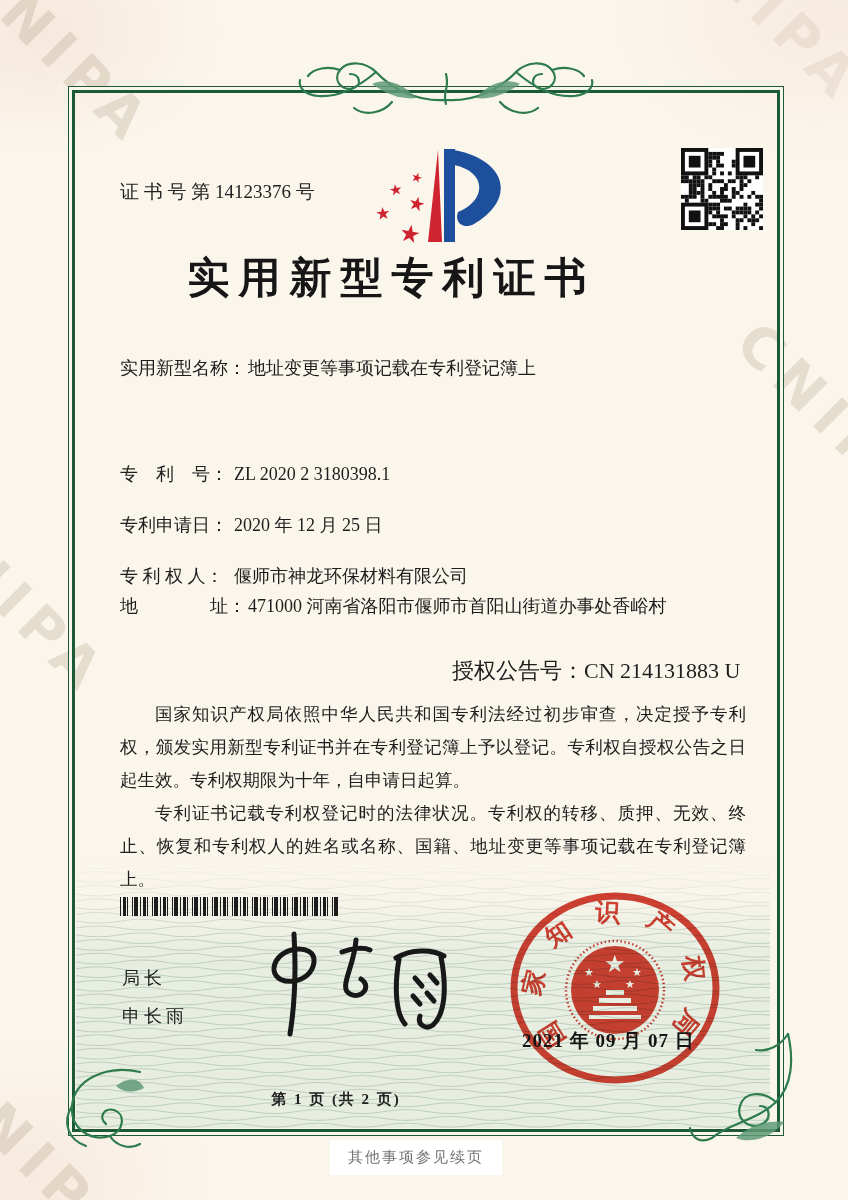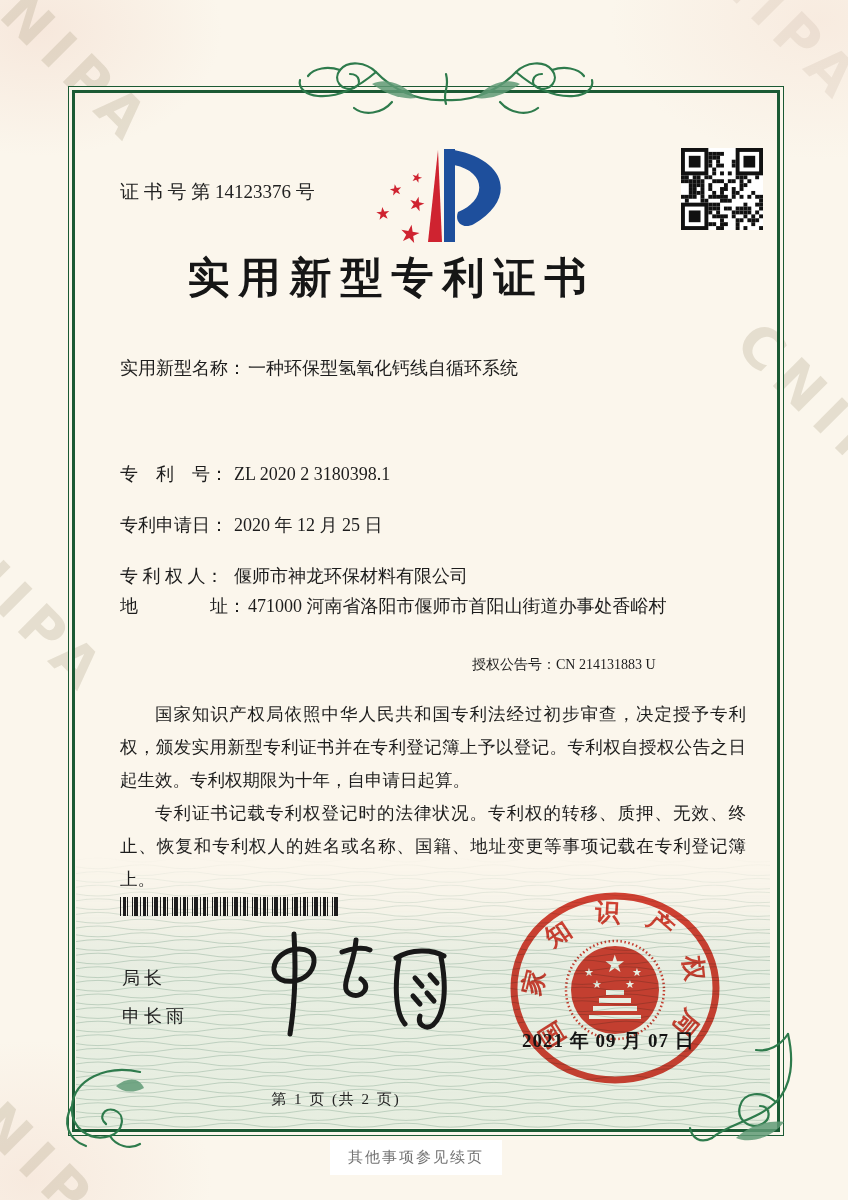--- a/index.html
+++ b/index.html
@@ -25,21 +25,21 @@
   
   .cert-no{position:absolute;left:120px;top:146px;font-size:19px;color:#222;z-index:3;margin-top:33px;}
   .logo{position:absolute;left:352px;top:140px;z-index:3;}
   .qr{position:absolute;left:681px;top:148px;width:82px;height:82px;z-index:3;}
   .title{position:absolute;left:0;top:250px;width:783px;text-align:center;
          font-size:42px;font-weight:700;letter-spacing:9px;color:#161616;z-index:3;}
   
   .field{position:absolute;left:120px;font-size:18px;color:#1d1d1d;z-index:3;white-space:nowrap;}
   .field .lab{display:inline-block;min-width:112px;}
   .field .val{margin-left:2px;}
-  .grant-no{position:absolute;left:472px;top:656px;font-size:14px;color:#1d1d1d;z-index:3;white-space:nowrap;}
+  .grant-no{position:absolute;left:452px;top:656px;font-size:22px;color:#1d1d1d;z-index:3;white-space:nowrap;}
   
   .body-text{position:absolute;left:120px;top:698px;width:626px;z-index:3;
              font-size:17.5px;line-height:33px;color:#1d1d1d;text-align:justify;}
   .body-text p{margin:0;text-indent:2em;}
   
   .wave-zone{position:absolute;left:76px;top:856px;width:694px;height:272px;z-index:2;
              -webkit-mask-image:linear-gradient(180deg,transparent 0,#000 85px);
              mask-image:linear-gradient(180deg,transparent 0,#000 85px);
              background:linear-gradient(180deg,rgba(232,238,227,0) 0,rgba(229,236,224,.9) 110px,#e7eee0 100%);}
   .wave-zone svg{position:absolute;left:0;top:0;}
@@ -54,21 +54,21 @@
   .director-title{position:absolute;left:122px;top:966px;font-size:18px;color:#1d1d1d;z-index:3;letter-spacing:4px;}
   .director-name{position:absolute;left:122px;top:1004px;font-size:18px;color:#1d1d1d;z-index:3;letter-spacing:4px;}
   .signature{position:absolute;left:246px;top:928px;z-index:3;}
   .signature path{stroke:#181818;stroke-width:5;fill:none;stroke-linecap:round;stroke-linejoin:round;}
   .seal{position:absolute;left:508px;top:890px;z-index:4;mix-blend-mode:multiply;opacity:.95;}
   .seal-text{font-size:25px;font-weight:700;fill:#d5392b;letter-spacing:24px;
              font-family:"Liberation Serif","DejaVu Serif",serif;}
   .seal-date{position:absolute;left:522px;top:1028px;width:210px;font-size:19px;font-weight:700;
              color:#141414;z-index:5;letter-spacing:1px;white-space:nowrap;}
   .page-no{position:absolute;left:0;top:1090px;width:672px;text-align:center;
-           font-size:15px;color:#222;z-index:3;letter-spacing:2px;}
+           font-size:15px;color:#222;z-index:3;letter-spacing:2px;font-weight:bold;}
   .footer-note{position:absolute;left:330px;top:1140px;background:#fff;padding:8px 18px;
                font-size:15px;color:#737373;z-index:3;letter-spacing:2px;}
 </style>
 </head>
 <body>
 
 <div class="page">
 
   <div class="wm" style="left:-60px;top:18px;">CNIPA</div>
   <div class="wm l2" style="left:650px;top:-24px;">CNIPA</div>
@@ -315,21 +315,21 @@
       <rect x="57.14285714285714" y="3.8095238095238093" width="19.047619047619047" height="19.047619047619047" fill="#fff"></rect>
       <rect x="60.95238095238095" y="7.619047619047619" width="11.428571428571427" height="11.428571428571427" fill="#111"></rect>
       <rect x="0" y="53.33333333333333" width="26.666666666666664" height="26.666666666666664" fill="#111"></rect>
       <rect x="3.8095238095238093" y="57.14285714285714" width="19.047619047619047" height="19.047619047619047" fill="#fff"></rect>
       <rect x="7.619047619047619" y="60.95238095238095" width="11.428571428571427" height="11.428571428571427" fill="#111"></rect>
     </svg>
 
   <div class="title">实用新型专利证书</div>
 
   <div class="field" style="top:356px;">
-    <span class="lab">实用新型名称：</span><span class="val">一种环保型氢氧化钙线自循环系统</span>
+    <span class="lab">实用新型名称：</span><span class="val">地址变更等事项记载在专利登记簿上</span>
   </div>
   <div class="field" style="top:462px;">
     <span class="lab">专　利　号：</span><span class="val">ZL 2020 2 3180398.1</span>
   </div>
   <div class="field" style="top:513px;">
     <span class="lab">专利申请日：</span><span class="val">2020 年 12 月 25 日</span>
   </div>
   <div class="field" style="top:564px;">
     <span class="lab">专 利 权 人：</span><span class="val">偃师市神龙环保材料有限公司</span>
   </div>

